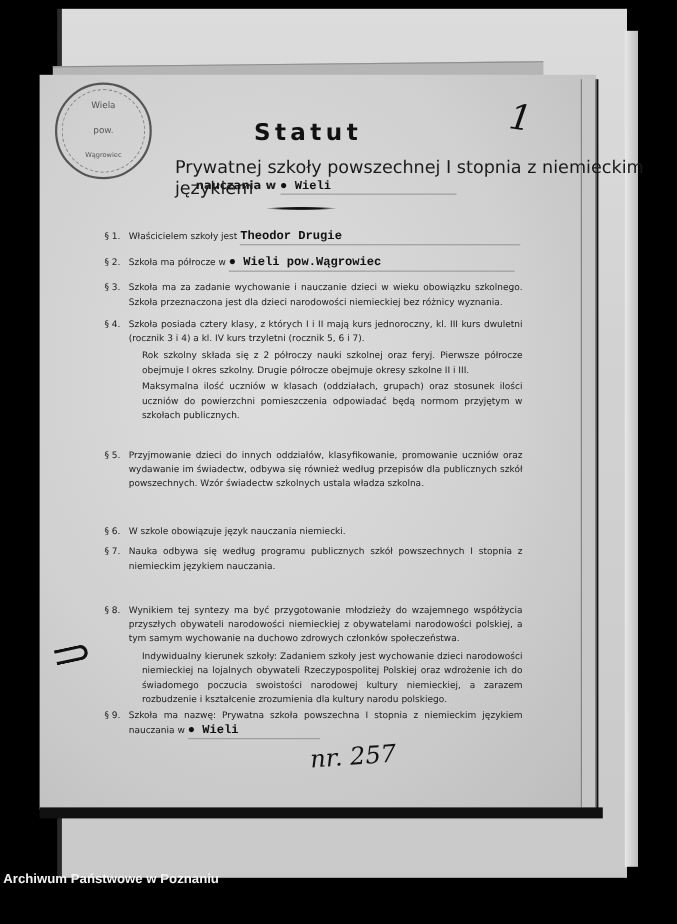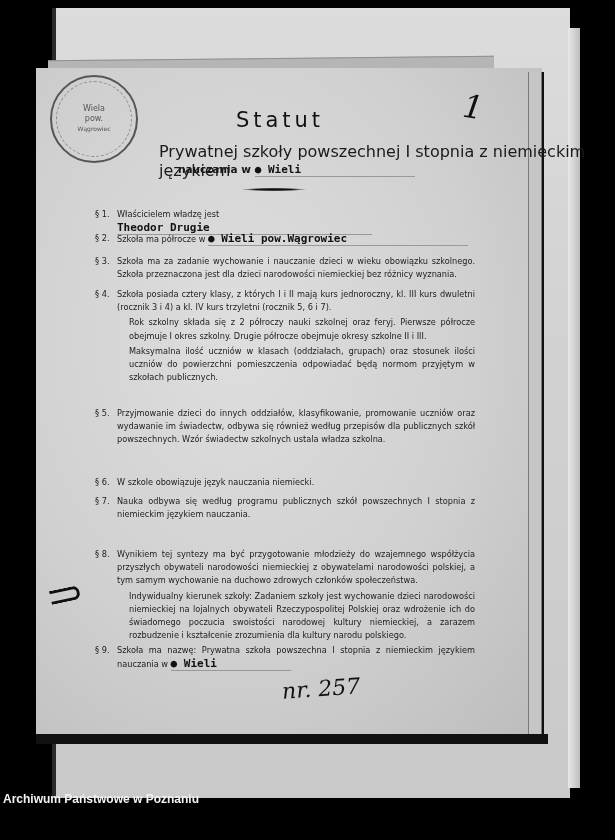--- a/index.html
+++ b/index.html
@@ -31,46 +31,47 @@
     }
     .bottom-shadow {
       position: absolute; left: 36px; top: 734px; width: 512px; height: 10px; background: #111;
     }
 
     .stamp {
       position: absolute; left: 50px; top: 75px; width: 88px; height: 88px;
       border: 2px solid #555; border-radius: 50%;
       display: flex; flex-direction: column; align-items: center; justify-content: center;
       color: #444;
+      gap: 13px;
     }
     .stamp-ring {
       position: absolute; inset: 4px; border-radius: 50%; border: 1px dashed #888;
     }
     .stamp-line { font-family: "DejaVu Sans", sans-serif; font-size: 8px; line-height: 10px; color: #555; }
     .stamp-line.small { font-size: 6px; }
 
     .page-number {
       position: absolute; left: 463px; top: 88px; font-family: "DejaVu Serif", serif;
       font-size: 32px; font-style: italic; color: #111; transform: rotate(8deg);
     }
 
     .title {
       position: absolute; left: 0; width: 560px; top: 108px; text-align: center;
-      font-family: "DejaVu Sans", sans-serif; font-weight: normal; font-size: 21px; letter-spacing: 4px; color: #111;
+      font-family: "DejaVu Sans", sans-serif; font-weight: bold; font-size: 21px; letter-spacing: 4px; color: #111;
     }
     .subtitle-1 {
       position: absolute; left: 122px; top: 142px; font-size: 16px; font-weight: normal; color: #1a1a1a; margin-left: 37px;
     }
     .subtitle-2 {
       position: absolute; left: 178px; top: 163px; font-size: 10.5px; font-weight: bold; color: #1a1a1a;
     }
     .typed {
       font-family: "DejaVu Sans Mono", monospace; font-weight: bold; font-size: 11px; color: #111;
     }
-    .fill-line { display: inline-block; border-bottom: 1px solid #999; vertical-align: baseline; }
+    .fill-line { display: inline-block; border-bottom: 1px solid #999; vertical-align: baseline; font-family: Liberation Mono, monospace; }
     .divider {
       position: absolute; left: 243px; top: 188px; width: 62px; height: 3px;
       background: radial-gradient(ellipse at center, #111 40%, transparent 75%);
     }
 
     .sections { position: absolute; left: 95px; top: 208px; width: 380px; }
     .section { position: relative; padding-left: 22px; font-size: 8.2px; line-height: 13.2px; color: #1c1c1c; }
     .section .num { position: absolute; left: 0; top: 0; font-size: 8.2px; }
     .section p { margin: 0; }
     .section p + p { margin-top: 2px; margin-left: 12px; }
@@ -130,21 +131,21 @@
   <span>nauczania w</span>
   <span class="typed fill-line" style="width:160px">● Wieli</span>
 </div>
 <div class="divider"></div>
 
 <div class="sections">
 
   <div class="section s1">
     <span class="num">§ 1.</span>
     <p>
-      <span>Właścicielem władzę jest</span>
+      <span>Właścicielem szkoły jest</span>
       <span class="typed fill-line" style="width:255px">Theodor Drugie</span>
     </p>
   </div>
 
   <div class="section s2">
     <span class="num">§ 2.</span>
     <p>
       <span>Szkoła ma półrocze w</span>
       <span class="typed fill-line" style="width:260px">● Wieli pow.Wągrowiec</span>
     </p>

